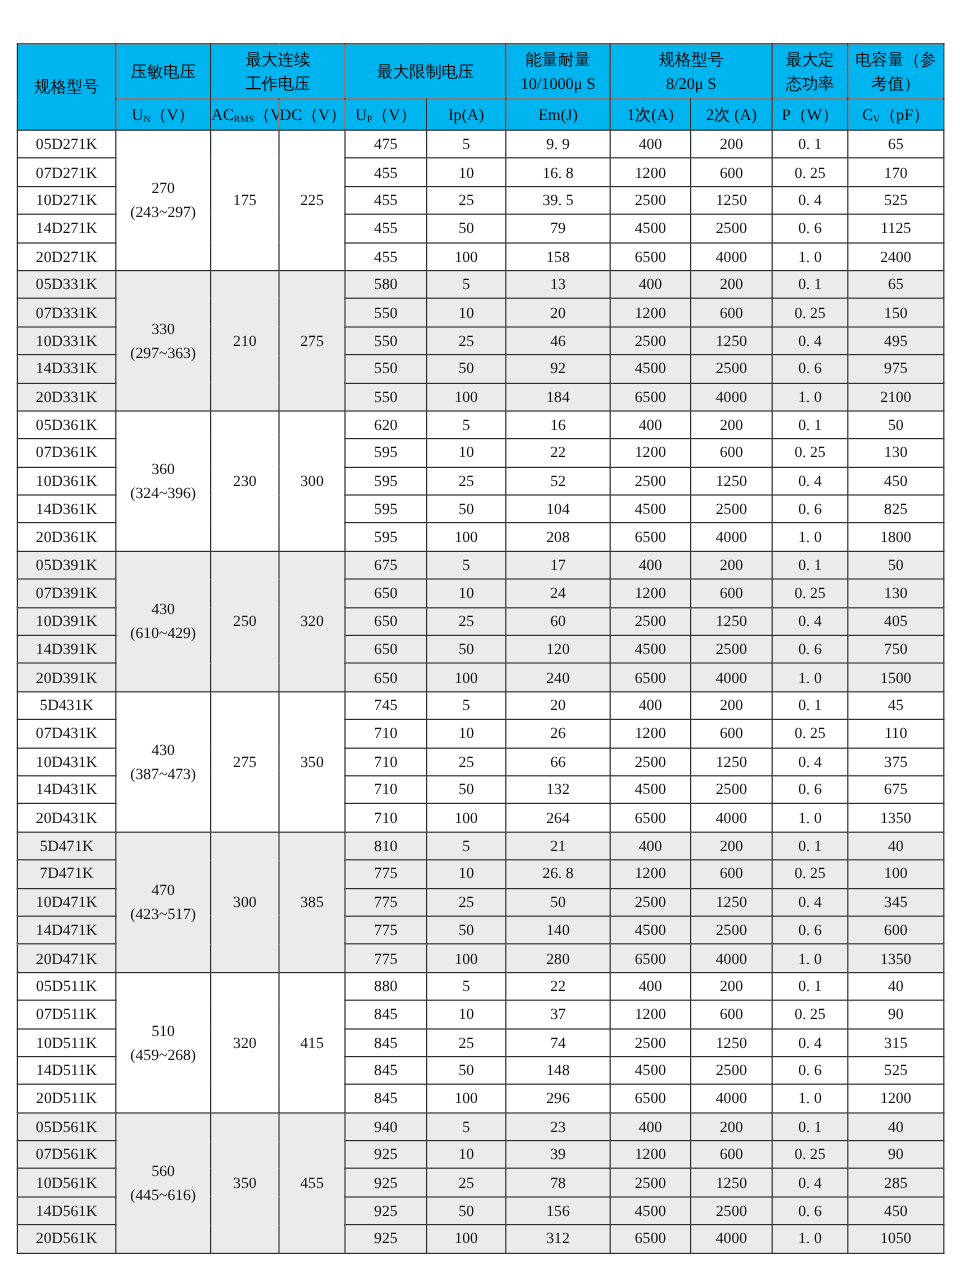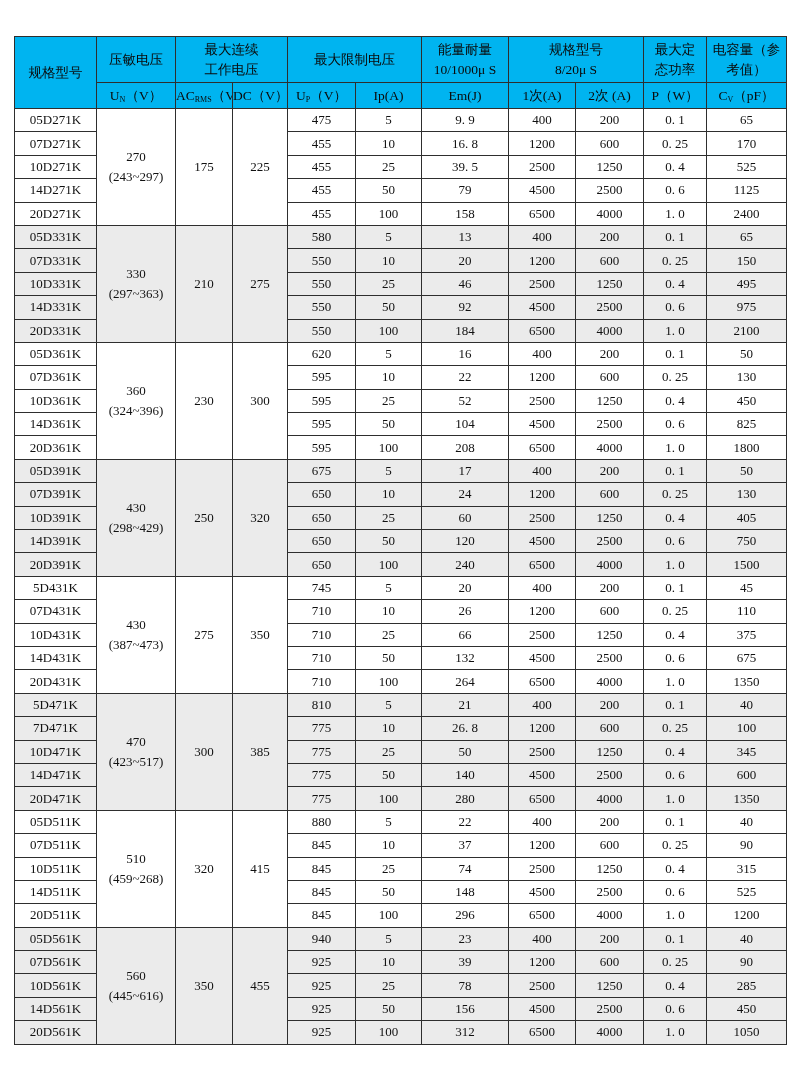--- a/index.html
+++ b/index.html
@@ -259,21 +259,21 @@
         <td>208</td>
         <td>6500</td>
         <td>4000</td>
         <td>1. 0</td>
         <td>1800</td>
       </tr>
       <tr class="band">
         <td>05D391K</td>
         <td rowspan="5" class="merged">
           <div>430</div>
-          <div>(298~429)</div>
+          <div>(610~429)</div>
         </td>
         <td rowspan="5">250</td>
         <td rowspan="5">320</td>
         <td>675</td>
         <td>5</td>
         <td>17</td>
         <td>400</td>
         <td>200</td>
         <td>0. 1</td>
         <td>50</td>

